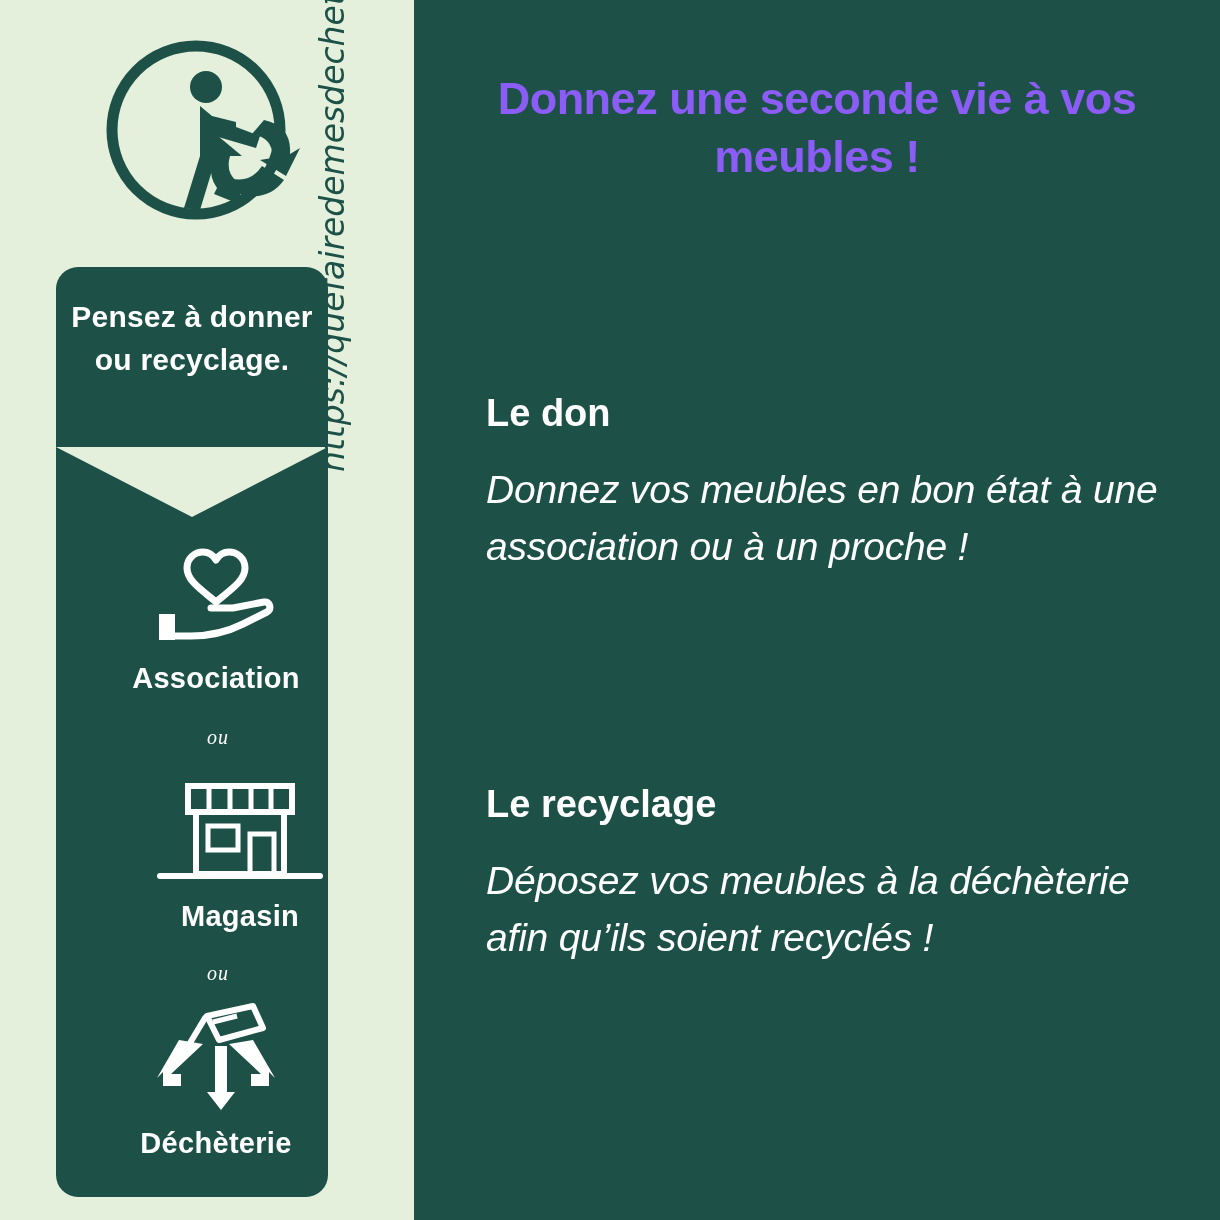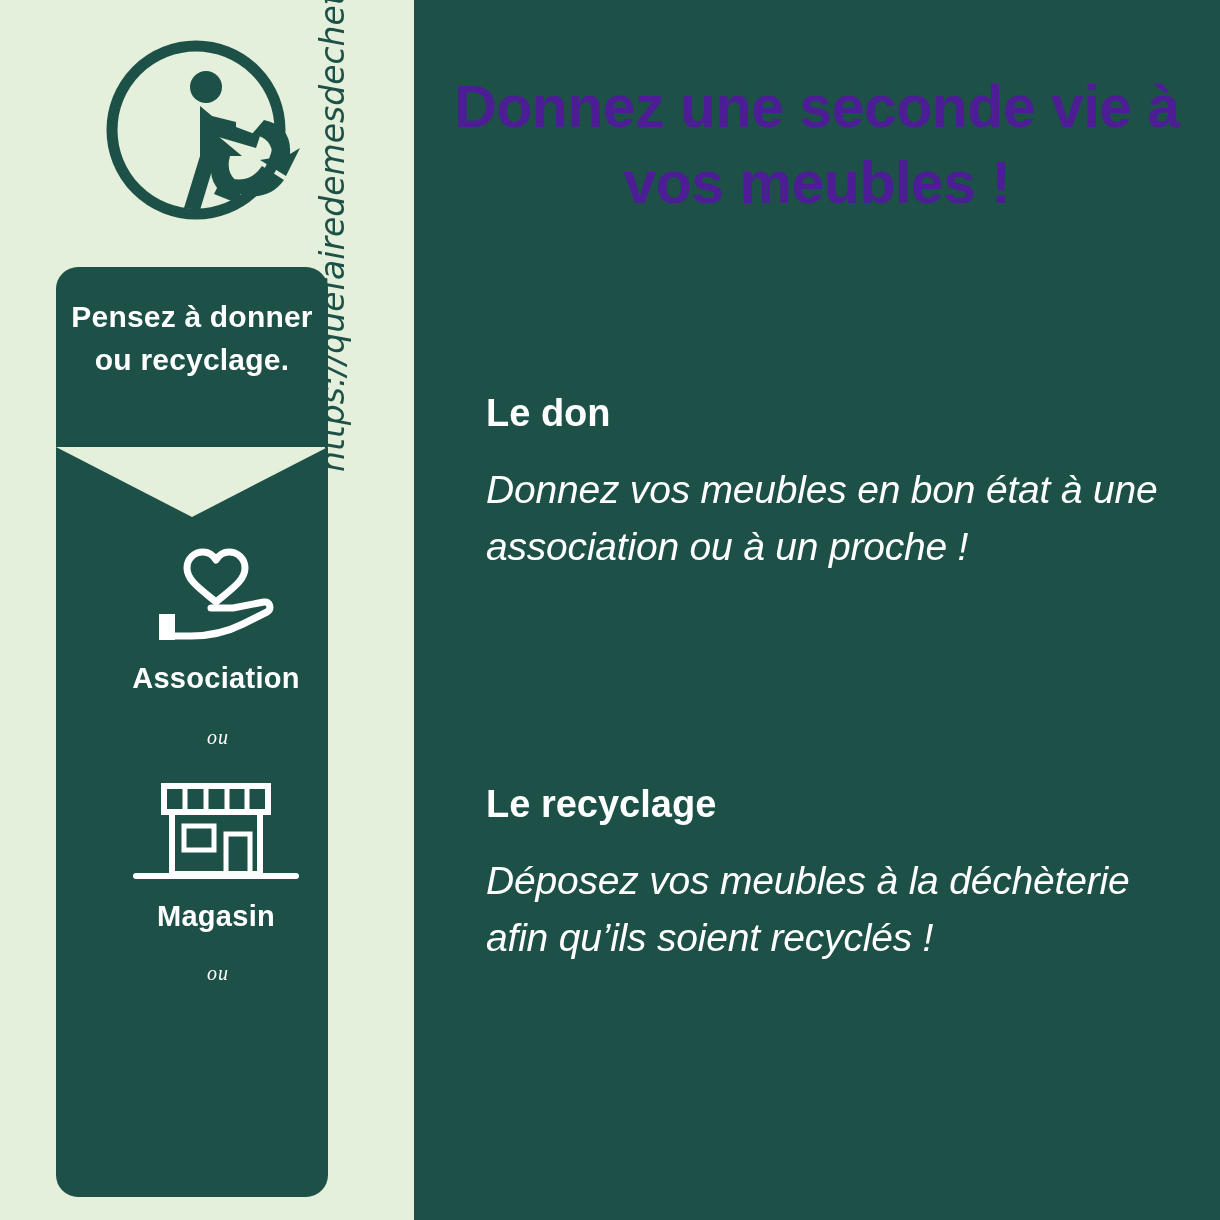--- a/index.html
+++ b/index.html
@@ -98,21 +98,21 @@
     width: 324px;
     text-align: center;
     color: #ffffff;
     font-size: 20px;
     font-style: italic;
     font-family: "Liberation Serif", serif;
     letter-spacing: 1px;
   }
   #item-association { top: 540px; }
   #sep-1 { top: 726px; }
-  #item-magasin { top: 778px; }
+  #item-magasin { top: 778px; margin-left: 24px; }
   #sep-2 { top: 962px; }
   #item-dechterie { top: 1000px; }
 
   
   .url-vertical {
     position: absolute;
     left: 313px;
     top: 472px;
     width: 640px;
     transform: rotate(-90deg);
@@ -124,23 +124,23 @@
     letter-spacing: 0px;
     white-space: nowrap;
   }
   
   .headline {
     position: absolute;
     left: 444px;
     top: 70px;
     width: 746px;
     text-align: center;
-    color: #4c1d95;
-    font-weight: bold;
-    font-size: 59px;
+    color: #8b5cf6;
+    font-weight: bold;
+    font-size: 45px;
     line-height: 1.28;
     letter-spacing: -0.5px;
   }
   .section {
     position: absolute;
     left: 486px;
     width: 690px;
     color: #ffffff;
   }
   #section-don { top: 392px; }
@@ -218,20 +218,36 @@
         <rect x="100" y="56" width="24" height="40" fill="none" stroke="#ffffff" stroke-width="5"></rect>
 
         <line x1="10" y1="98" x2="170" y2="98" stroke="#ffffff" stroke-width="6" stroke-linecap="round"></line>
       </svg>
     </span>
     <span class="label">Magasin</span>
   </div>
 
   <div class="ribbon-sep" id="sep-2">ou</div>
 
+  <div class="ribbon-item" id="item-dechterie">
+    <span class="icon">
+      <svg width="150" height="115" viewBox="0 0 150 115" xmlns="http://www.w3.org/2000/svg">
+
+        <path d="M66 16 L112 6 L122 28 L78 40 Z" fill="none" stroke="#ffffff" stroke-width="6" stroke-linejoin="round"></path>
+        <path d="M72 22 L96 16" stroke="#ffffff" stroke-width="5"></path>
+
+        <path d="M64 18 L46 48" stroke="#ffffff" stroke-width="6" stroke-linecap="round"></path>
+
+        <path d="M62 44 L30 74 L40 74 L40 86 L22 86 L22 72 L16 78 L38 40 Z" fill="#ffffff"></path>
+        <path d="M74 46 L74 92 L66 92 L80 110 L94 92 L86 92 L86 46 Z" fill="#ffffff"></path>
+        <path d="M88 44 L120 74 L110 74 L110 86 L128 86 L128 72 L134 78 L112 40 Z" fill="#ffffff"></path>
+      </svg>
+    </span>
+    <span class="label">Déchèterie</span>
+  </div>
 
   <div class="url-vertical">https://quefairedemesdechets.fr</div>
 
   <div class="headline">Donnez une seconde vie à vos meubles !</div>
 
   <div class="section" id="section-don">
     <h2>Le don</h2>
     <p>Donnez vos meubles en bon état à une association ou à un proche !</p>
   </div>
 

